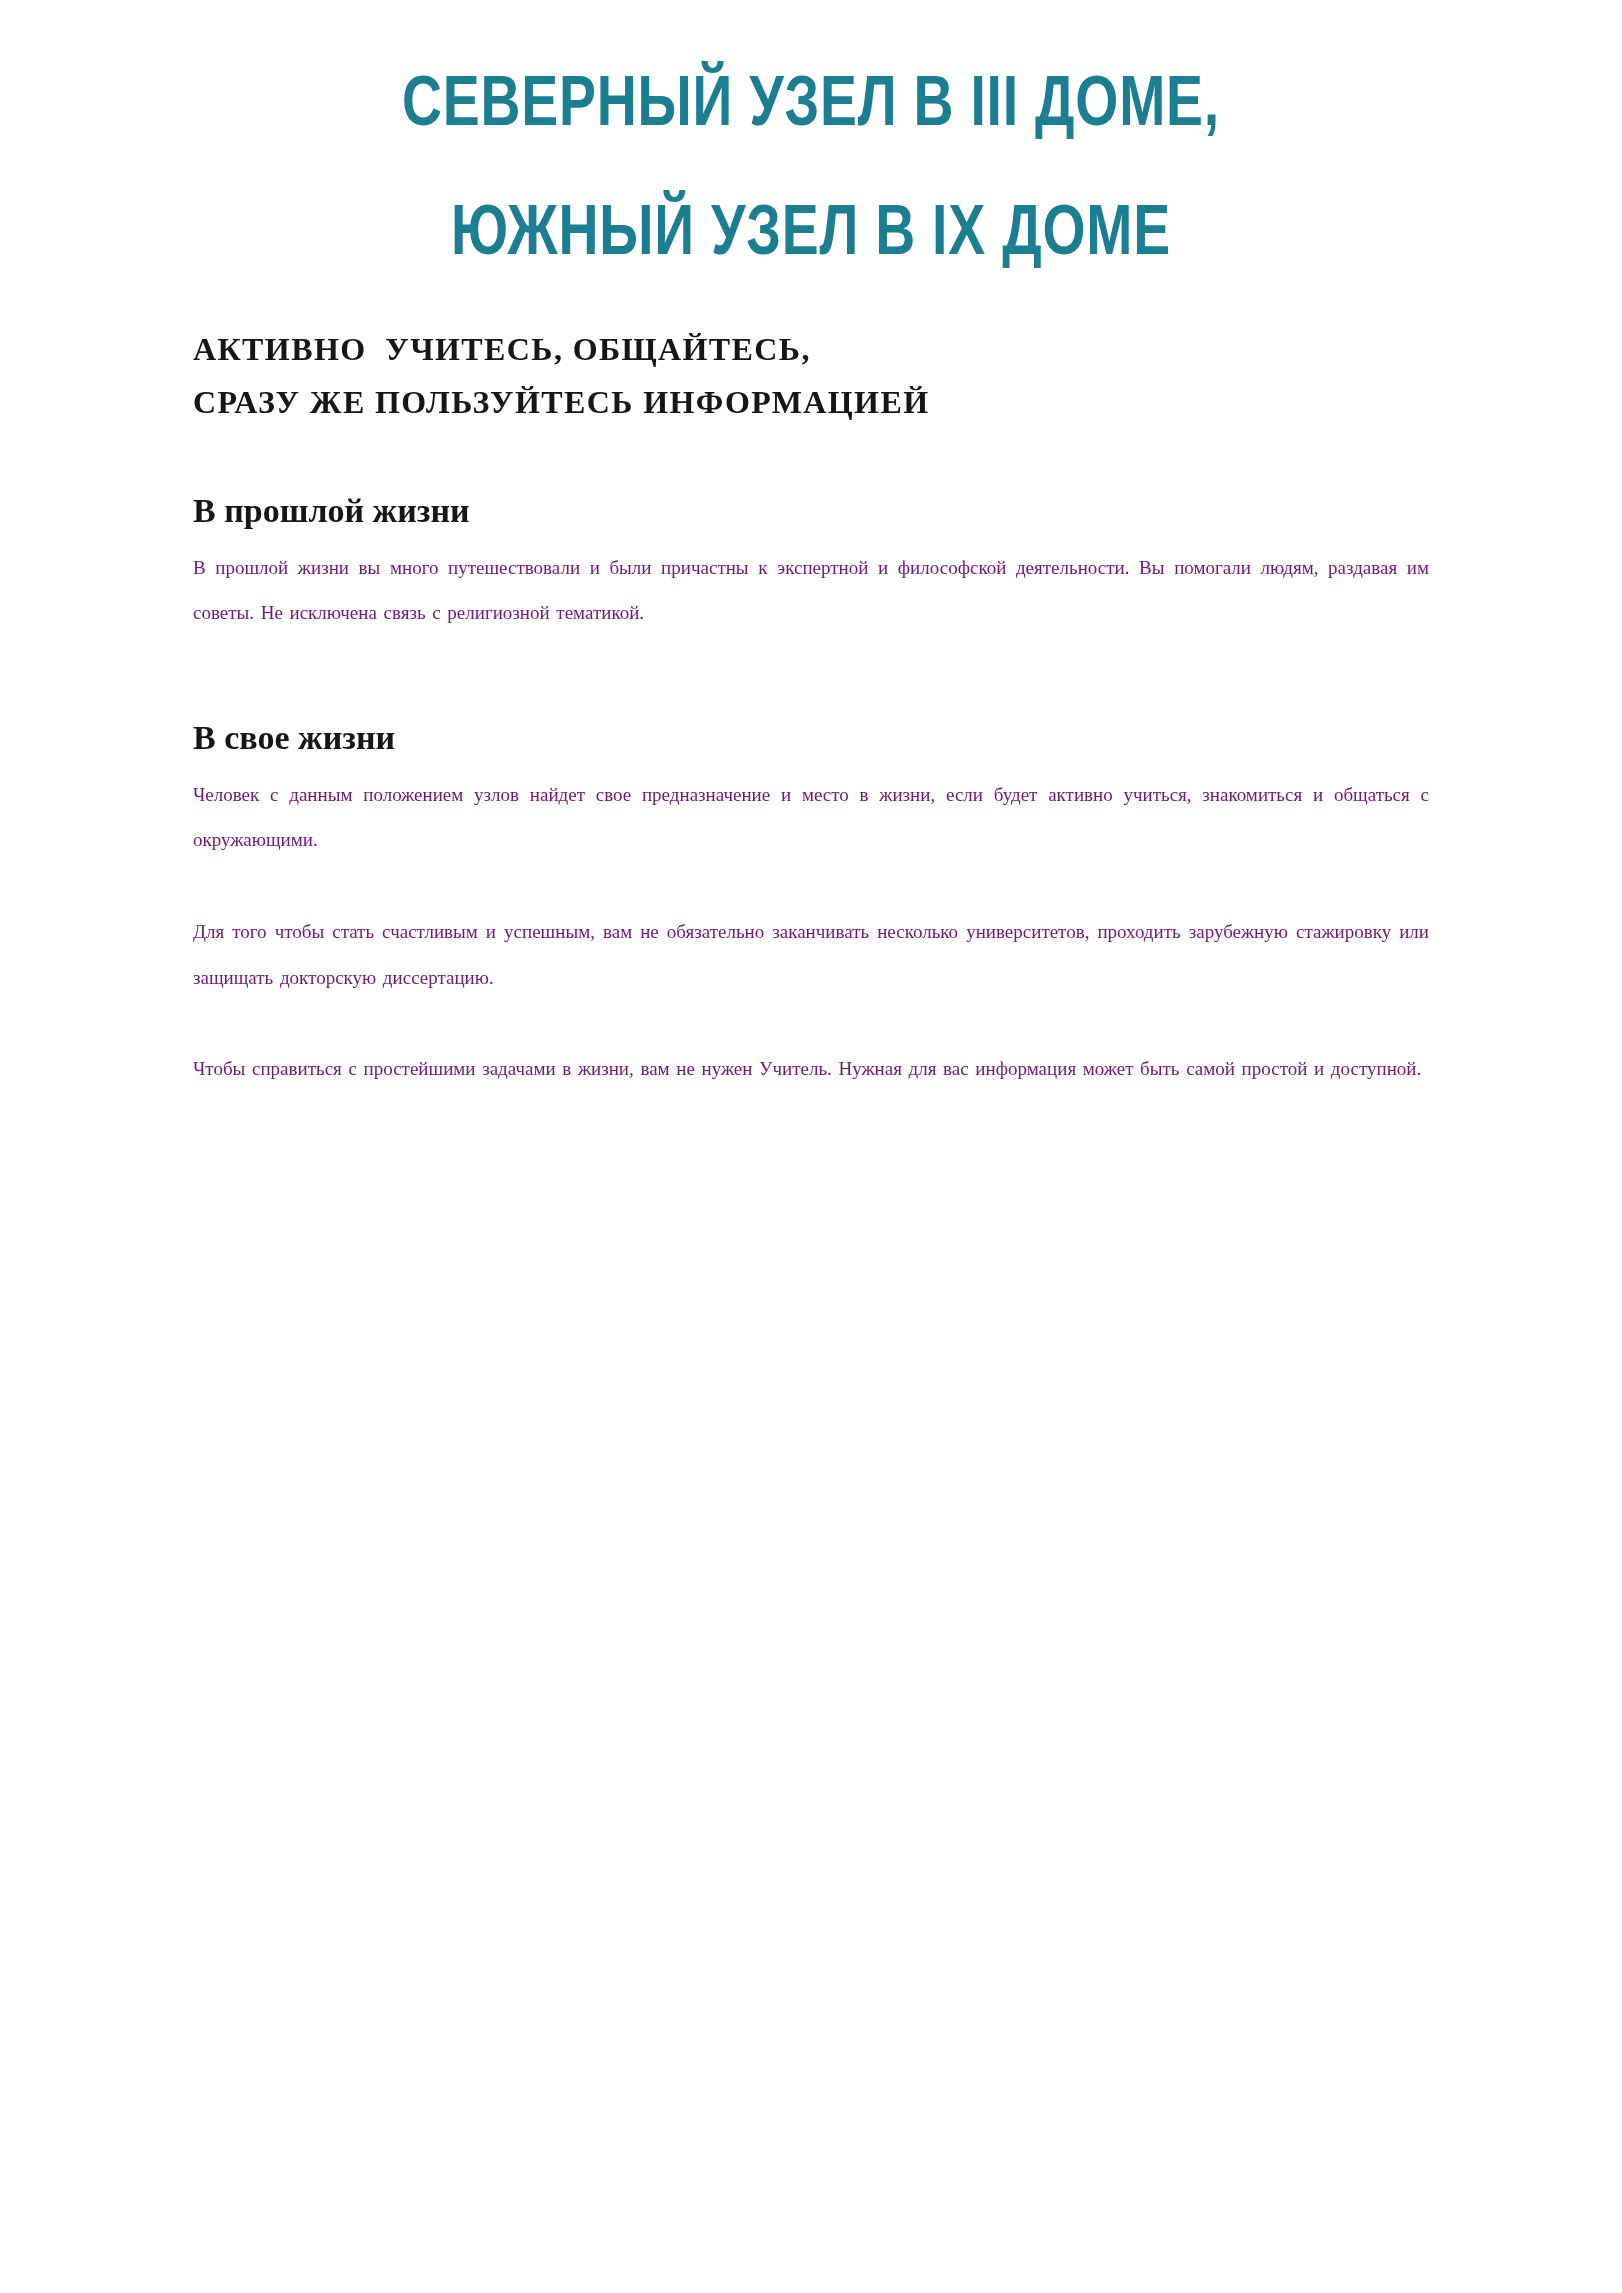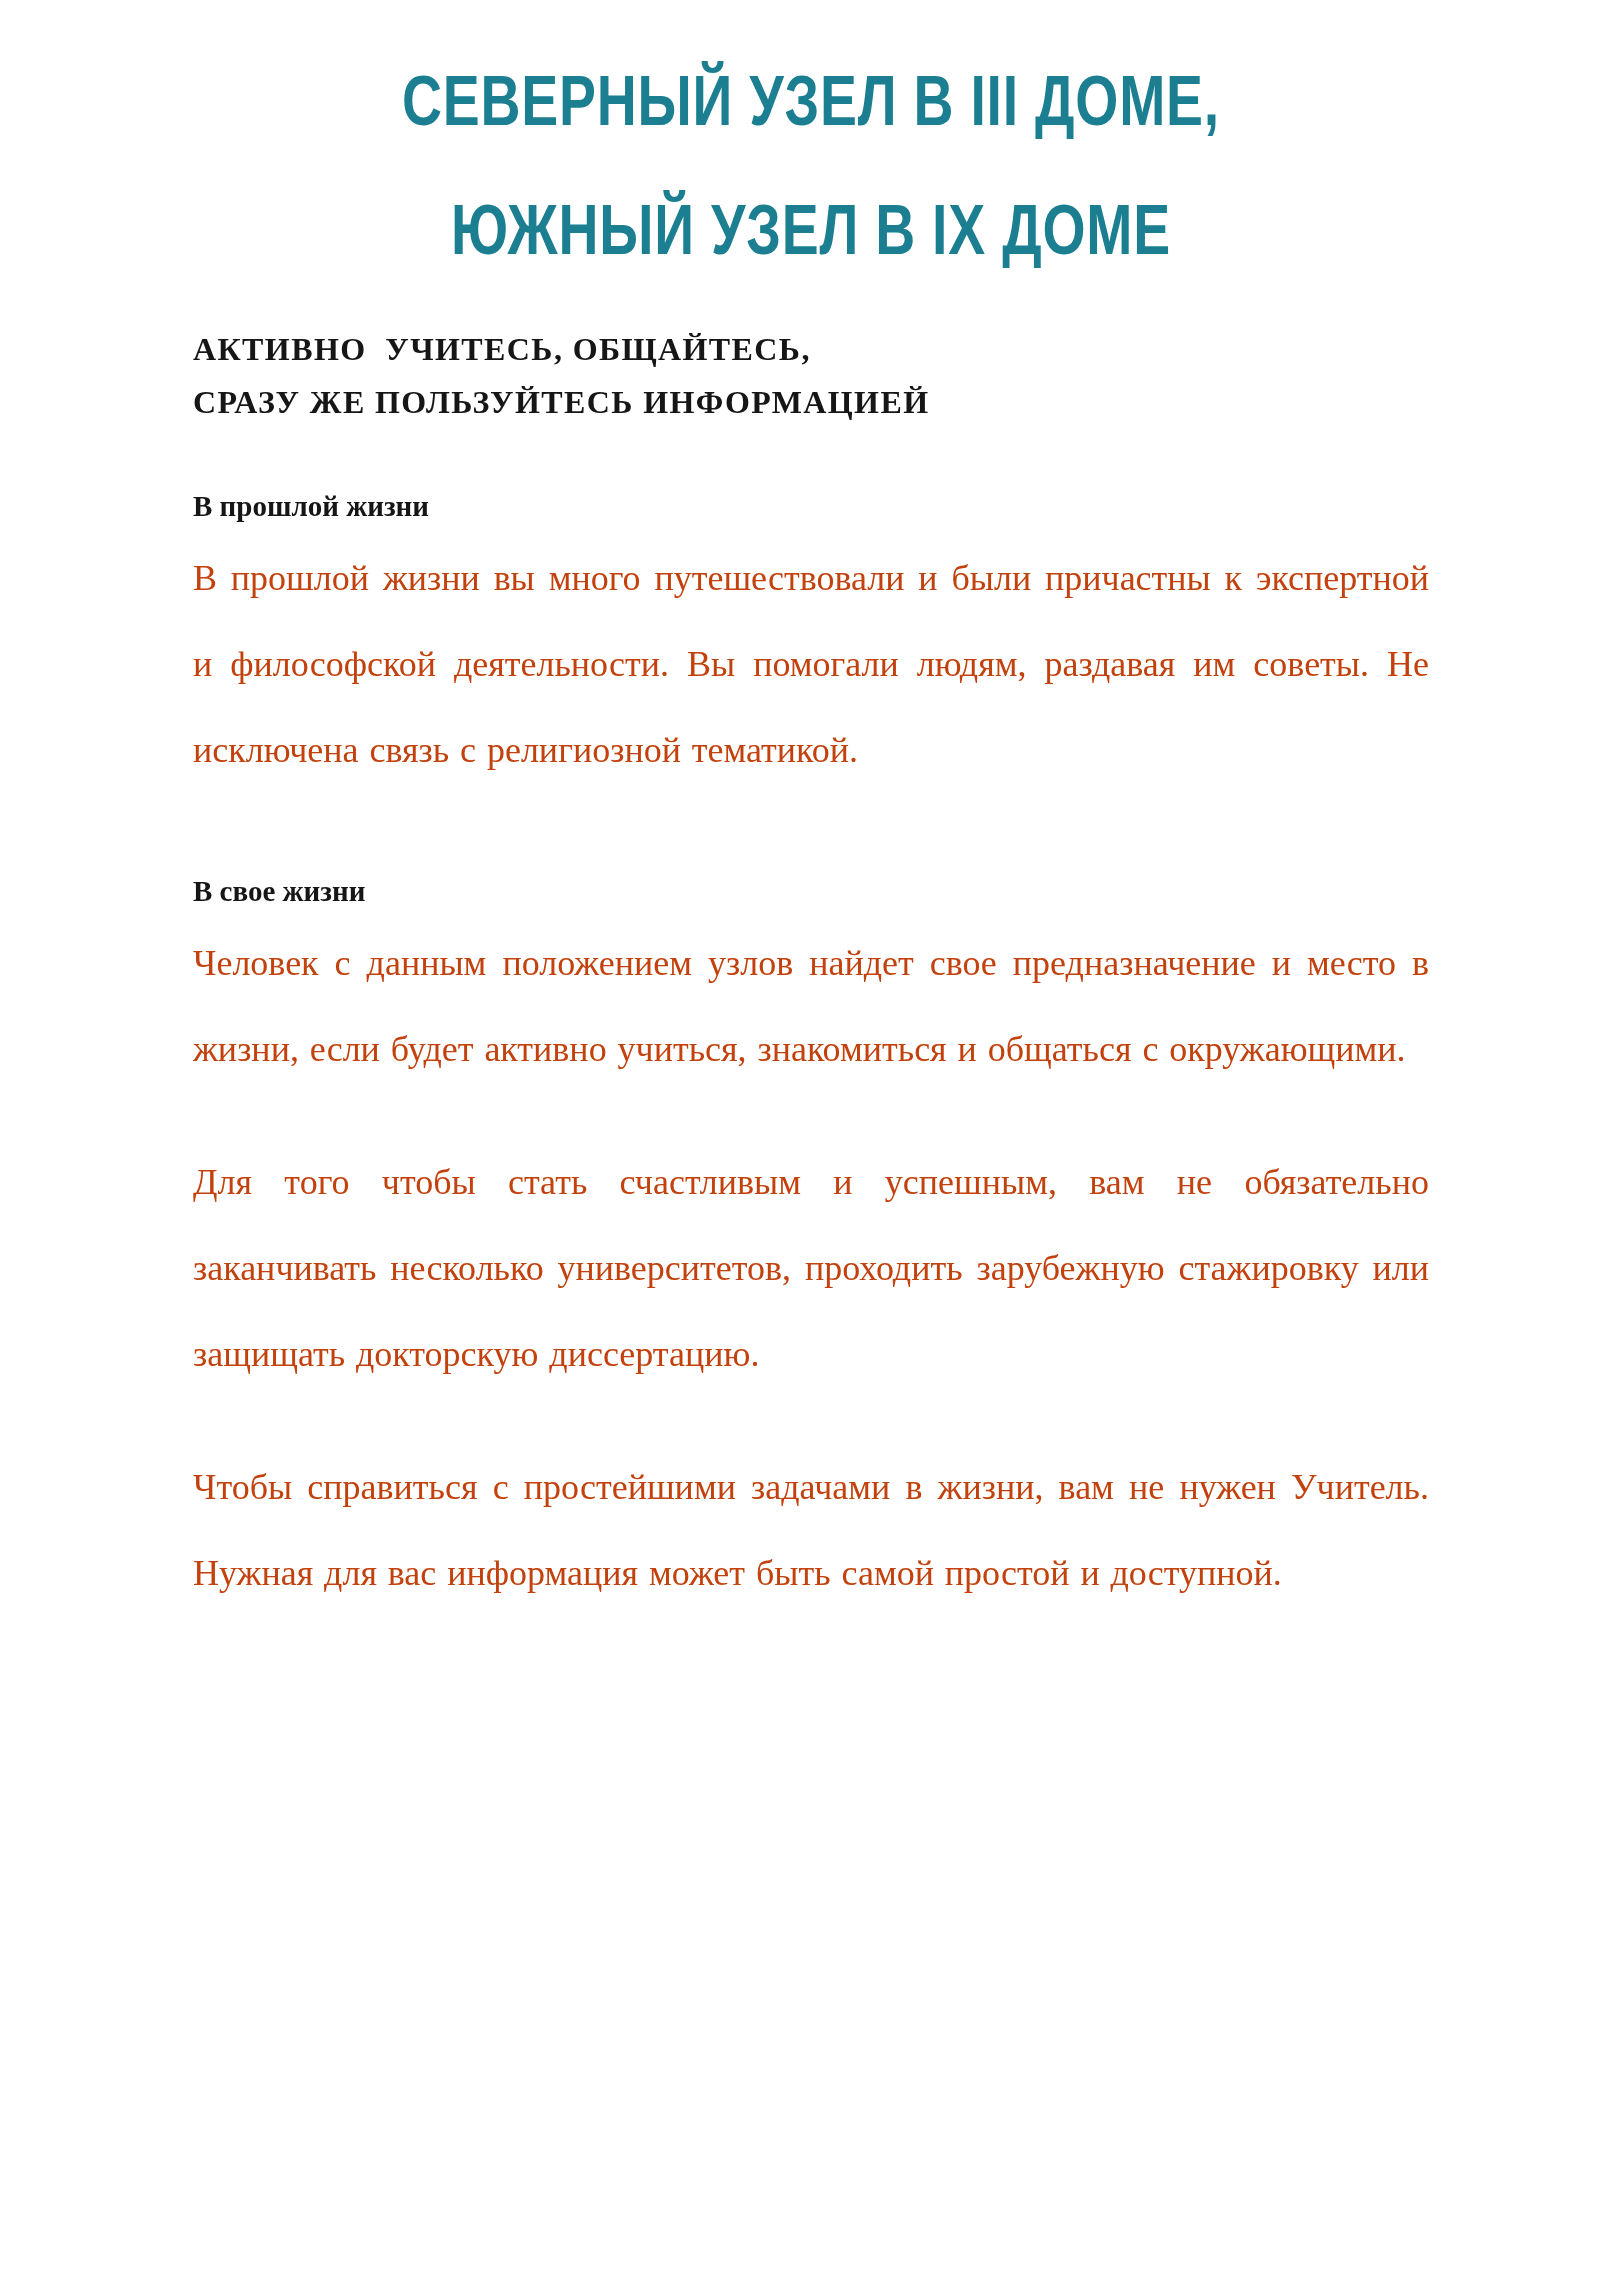--- a/index.html
+++ b/index.html
@@ -53,30 +53,30 @@
     white-space: pre-wrap;
   }
   
   .body-content {
     margin-top: 48px;
   }
   .section { margin-top: 68px; }
   .section:first-child { margin-top: 46px; }
   .section-heading {
     font-family: "Liberation Serif", serif;
-    font-size: 29px;
+    font-size: 34px;
     font-weight: 700;
     line-height: 2.0;
     color: #161616;
   }
   .para {
-    font-size: 36px;
+    font-size: 19px;
     line-height: 2.4;
     text-align: justify;
-    color: #c2410c;
+    color: #701a75;
     margin: 0 0 46px 0;
     word-spacing: 1.9px;
   }
   .para:last-child { margin-bottom: 0; }
 </style>
 </head>
 <body>
 
 <div class="page">
 

